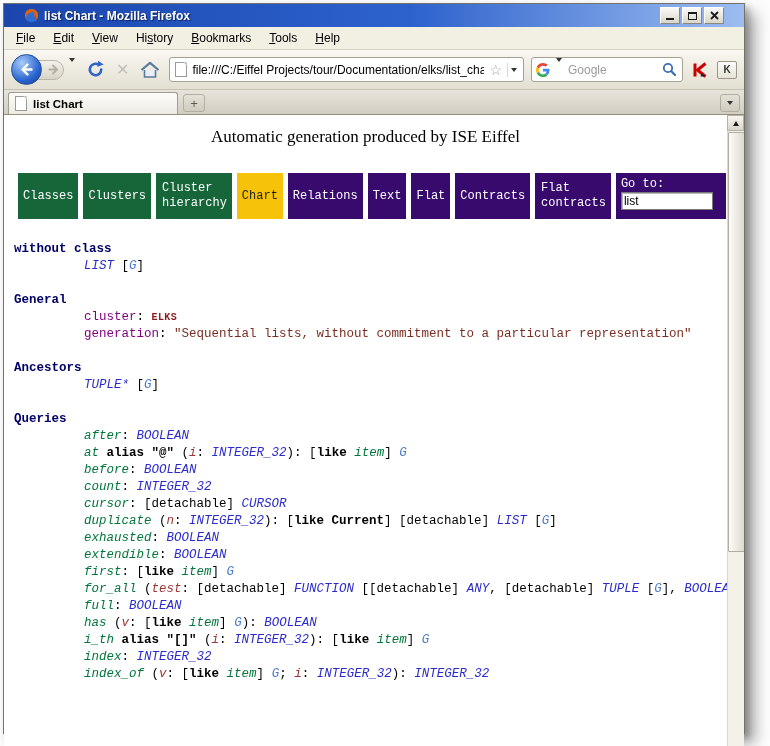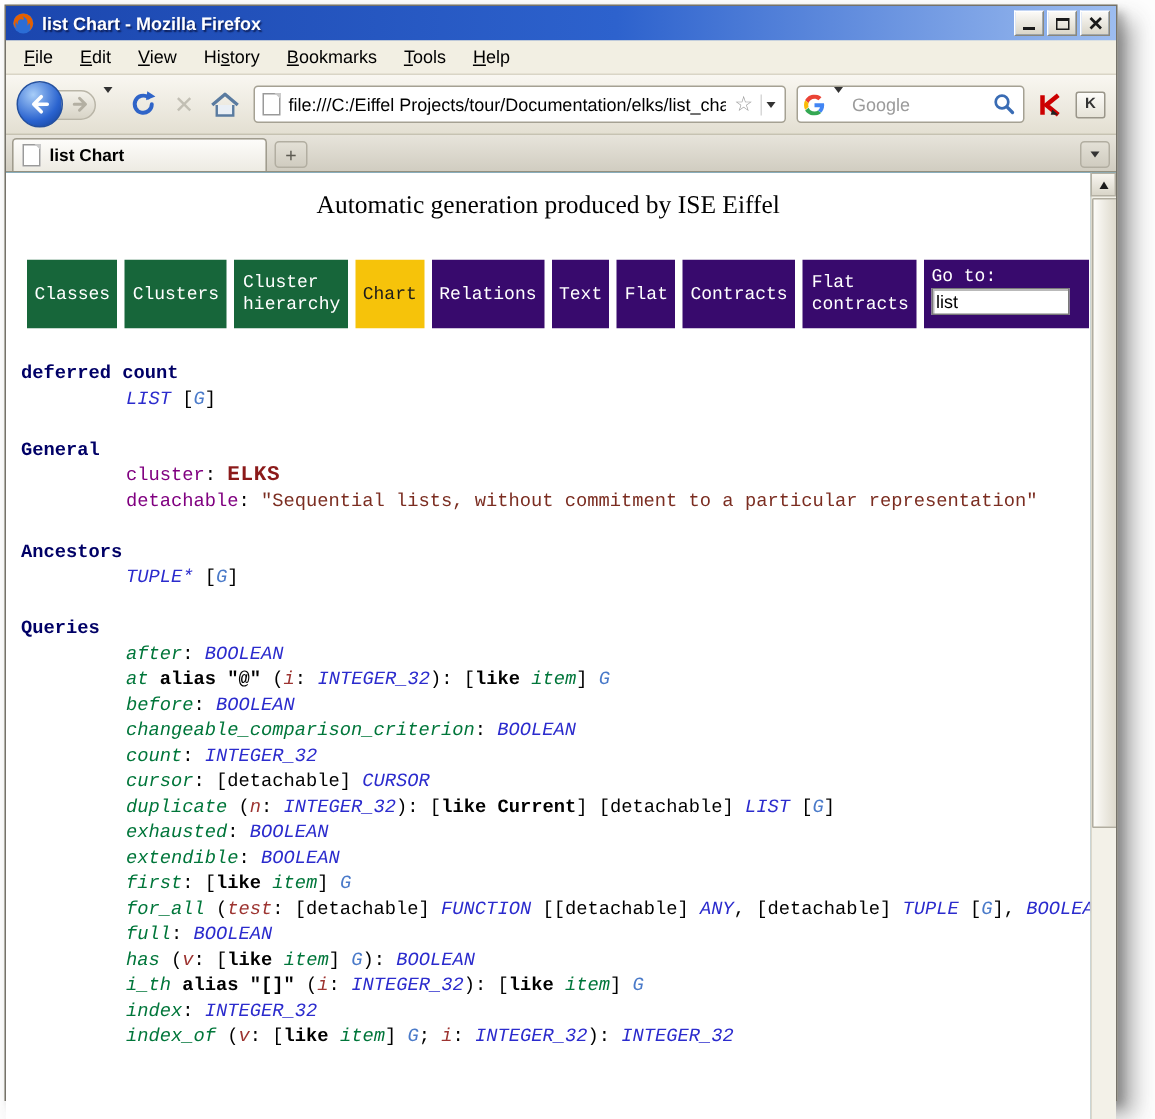--- a/index.html
+++ b/index.html
@@ -5,21 +5,21 @@
 <style>
   * { margin:0; padding:0; box-sizing:border-box; }
   html,body { width:770px; height:746px; background:#ffffff; font-family:"Liberation Sans", sans-serif; overflow:hidden; }
   .screen { position:relative; width:770px; height:746px; background:#fdfdfd; }
 
   .window { position:absolute; left:3px; top:3px; width:742px; height:731px;
     background:#ece9d8; border:1px solid #75726a;
     box-shadow: 10px 10px 14px rgba(60,60,60,.45), 4px 4px 6px rgba(60,60,60,.3); }
 
   
-  .titlebar { height:23px; display:flex; align-items:center; gap:5px; padding:0 4px;
+  .titlebar { height:23px; display:flex; align-items:center; gap:5px; padding:0 20px;
     background:linear-gradient(to right,#1b46ae 0%, #2d62cd 55%, #9dbdf0 100%); }
   .ff-icon { width:15px; height:15px; flex:0 0 auto; }
   .title-text { color:#fff; font-size:12px; font-weight:bold; white-space:nowrap;
     text-shadow:1px 1px 1px rgba(0,0,30,.6); }
   .win-controls { margin-left:auto; display:flex; gap:2px; }
   .winbtn { width:20px; height:17px; background:linear-gradient(#fbfaf7,#d9d5c8);
     border:1px solid #8a877b; border-top-color:#fff; border-left-color:#fff;
     display:grid; place-items:center; padding:0; }
 
   
@@ -89,21 +89,21 @@
   .code-line { height:17px; white-space:pre; overflow:visible; }
   .code-line.ind { padding-left:70px; }
   .seg-k  { color:var(--c-k); font-weight:bold; }
   .seg-f  { color:var(--c-f); font-style:italic;text-align:right; }
   .seg-a  { color:var(--c-a); font-style:italic; }
   .seg-t  { color:var(--c-t); font-style:italic; }
   .seg-g  { color:var(--c-g); font-style:italic; }
   .seg-b  { color:#000; font-weight:bold; }
   .seg-p  { color:#000; }
   .seg-lb { color:var(--c-lb); }
-  .seg-cl { color:var(--c-cl); font-weight:bold; font-size:14px; letter-spacing:.4px; }
+  .seg-cl { color:var(--c-cl); font-weight:bold; font-size:10px; letter-spacing:.4px; }
   .seg-s  { color:var(--c-s); }
 
   
   .vscroll { position:absolute; right:0; top:0; bottom:0; width:17px; background:#f3f1e8; border-left:1px solid #dcd8cb; }
   .sb-btn { position:absolute; width:17px; height:16px; background:linear-gradient(#f8f6f0,#d9d5c8);
     border:1px solid #b5b1a4; display:grid; place-items:center; padding:0; }
   .tri-up    { width:0;height:0;border-left:3.5px solid transparent;border-right:3.5px solid transparent;border-bottom:5px solid #1a1a1a; }
   .tri-down  { width:0;height:0;border-left:3.5px solid transparent;border-right:3.5px solid transparent;border-top:5px solid #1a1a1a; }
   .tri-left  { width:0;height:0;border-top:3.5px solid transparent;border-bottom:3.5px solid transparent;border-right:5px solid #1a1a1a; }
   .tri-right { width:0;height:0;border-top:3.5px solid transparent;border-bottom:3.5px solid transparent;border-left:5px solid #1a1a1a; }
@@ -243,35 +243,34 @@
             <div class="nav-btn" style="background: rgb(246, 195, 10); color: rgb(28, 28, 28);">Chart</div>
             <div class="nav-btn" style="background: rgb(56, 10, 109);">Relations</div>
             <div class="nav-btn" style="background: rgb(56, 10, 109);">Text</div>
             <div class="nav-btn" style="background: rgb(56, 10, 109);">Flat</div>
             <div class="nav-btn" style="background: rgb(56, 10, 109);">Contracts</div>
             <div class="nav-btn two-line" style="background: rgb(56, 10, 109);">Flat
 contracts</div>
             <div class="nav-btn goto-box" style="background: rgb(56, 10, 109);"><span class="goto-label">Go to:</span><input class="goto-input" value="list" style=""></div>
           </div>
         <div class="code" id="code">
-            <div class="code-line"><span class="seg-k">deferred count</span></div>
+            <div class="code-line"><span class="seg-k">without class</span></div>
             <div class="code-line ind"><span class="seg-t">LIST</span><span class="seg-p"> [</span><span class="seg-g">G</span><span class="seg-p">]</span></div>
             <div class="code-line"></div>
             <div class="code-line"><span class="seg-k">General</span></div>
             <div class="code-line ind"><span class="seg-lb">cluster</span><span class="seg-p">: </span><span class="seg-cl">ELKS</span></div>
-            <div class="code-line ind"><span class="seg-lb">detachable</span><span class="seg-p">: </span><span class="seg-s">"Sequential lists, without commitment to a particular representation"</span></div>
+            <div class="code-line ind"><span class="seg-lb">generation</span><span class="seg-p">: </span><span class="seg-s">"Sequential lists, without commitment to a particular representation"</span></div>
             <div class="code-line"></div>
             <div class="code-line"><span class="seg-k">Ancestors</span></div>
             <div class="code-line ind"><span class="seg-t">TUPLE*</span><span class="seg-p"> [</span><span class="seg-g">G</span><span class="seg-p">]</span></div>
             <div class="code-line"></div>
             <div class="code-line"><span class="seg-k">Queries</span></div>
             <div class="code-line ind"><span class="seg-f">after</span><span class="seg-p">: </span><span class="seg-t">BOOLEAN</span></div>
             <div class="code-line ind"><span class="seg-f">at</span><span class="seg-p"> </span><span class="seg-b">alias "@"</span><span class="seg-p"> (</span><span class="seg-a">i</span><span class="seg-p">: </span><span class="seg-t">INTEGER_32</span><span class="seg-p">): [</span><span class="seg-b">like</span><span class="seg-p"> </span><span class="seg-f">item</span><span class="seg-p">] </span><span class="seg-g">G</span></div>
             <div class="code-line ind"><span class="seg-f">before</span><span class="seg-p">: </span><span class="seg-t">BOOLEAN</span></div>
-            <div class="code-line ind"><span class="seg-f">changeable_comparison_criterion</span><span class="seg-p">: </span><span class="seg-t">BOOLEAN</span></div>
             <div class="code-line ind"><span class="seg-f">count</span><span class="seg-p">: </span><span class="seg-t">INTEGER_32</span></div>
             <div class="code-line ind"><span class="seg-f">cursor</span><span class="seg-p">: [detachable] </span><span class="seg-t">CURSOR</span></div>
             <div class="code-line ind"><span class="seg-f">duplicate</span><span class="seg-p"> (</span><span class="seg-a">n</span><span class="seg-p">: </span><span class="seg-t">INTEGER_32</span><span class="seg-p">): [</span><span class="seg-b">like Current</span><span class="seg-p">] [detachable] </span><span class="seg-t">LIST</span><span class="seg-p"> [</span><span class="seg-g">G</span><span class="seg-p">]</span></div>
             <div class="code-line ind"><span class="seg-f">exhausted</span><span class="seg-p">: </span><span class="seg-t">BOOLEAN</span></div>
             <div class="code-line ind"><span class="seg-f">extendible</span><span class="seg-p">: </span><span class="seg-t">BOOLEAN</span></div>
             <div class="code-line ind"><span class="seg-f">first</span><span class="seg-p">: [</span><span class="seg-b">like</span><span class="seg-p"> </span><span class="seg-f">item</span><span class="seg-p">] </span><span class="seg-g">G</span></div>
             <div class="code-line ind"><span class="seg-f">for_all</span><span class="seg-p"> (</span><span class="seg-a">test</span><span class="seg-p">: [detachable] </span><span class="seg-t">FUNCTION</span><span class="seg-p"> [[detachable] </span><span class="seg-t">ANY</span><span class="seg-p">, [detachable] </span><span class="seg-t">TUPLE</span><span class="seg-p"> [</span><span class="seg-g">G</span><span class="seg-p">], </span><span class="seg-t">BOOLEAN</span></div>
             <div class="code-line ind"><span class="seg-f">full</span><span class="seg-p">: </span><span class="seg-t">BOOLEAN</span></div>
             <div class="code-line ind"><span class="seg-f">has</span><span class="seg-p"> (</span><span class="seg-a">v</span><span class="seg-p">: [</span><span class="seg-b">like</span><span class="seg-p"> </span><span class="seg-f">item</span><span class="seg-p">] </span><span class="seg-g">G</span><span class="seg-p">): </span><span class="seg-t">BOOLEAN</span></div>
             <div class="code-line ind"><span class="seg-f">i_th</span><span class="seg-p"> </span><span class="seg-b">alias "[]"</span><span class="seg-p"> (</span><span class="seg-a">i</span><span class="seg-p">: </span><span class="seg-t">INTEGER_32</span><span class="seg-p">): [</span><span class="seg-b">like</span><span class="seg-p"> </span><span class="seg-f">item</span><span class="seg-p">] </span><span class="seg-g">G</span></div>

